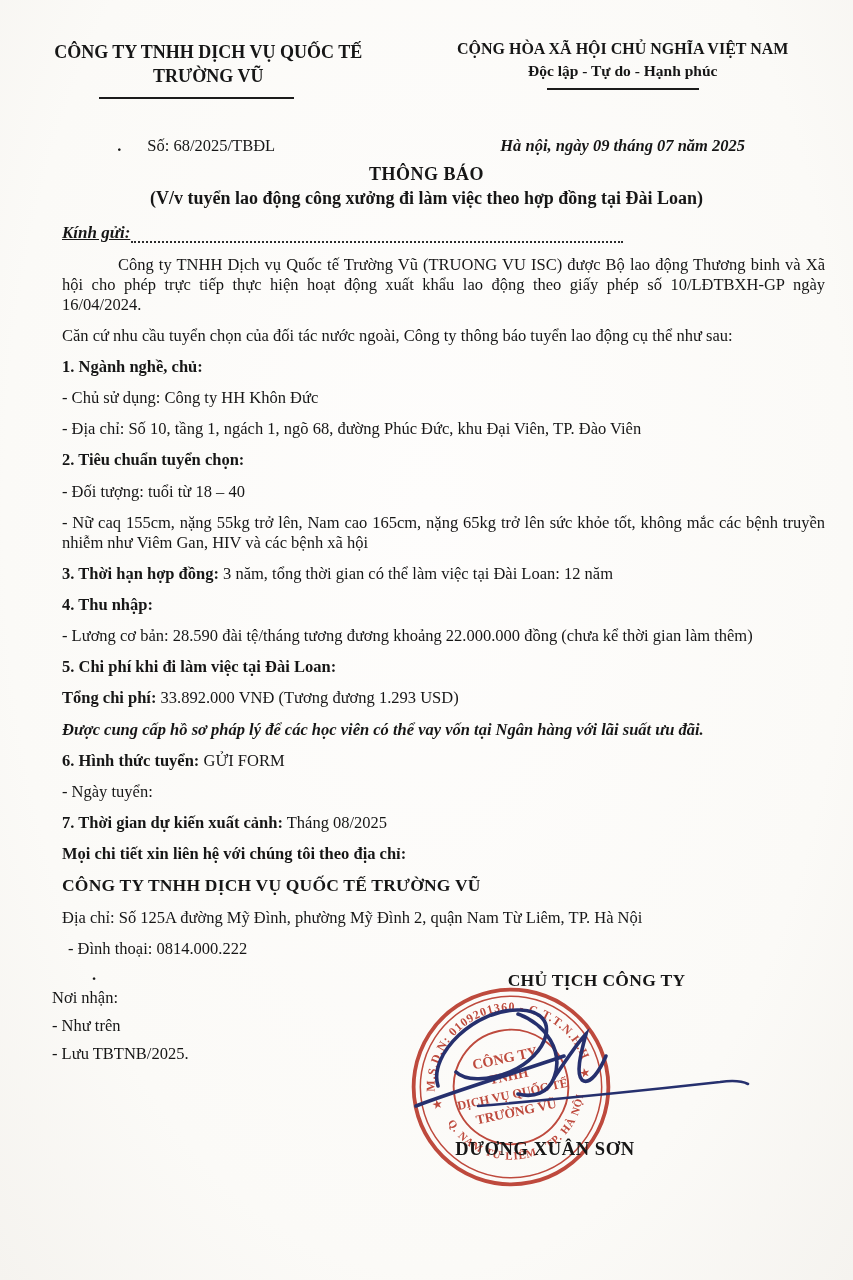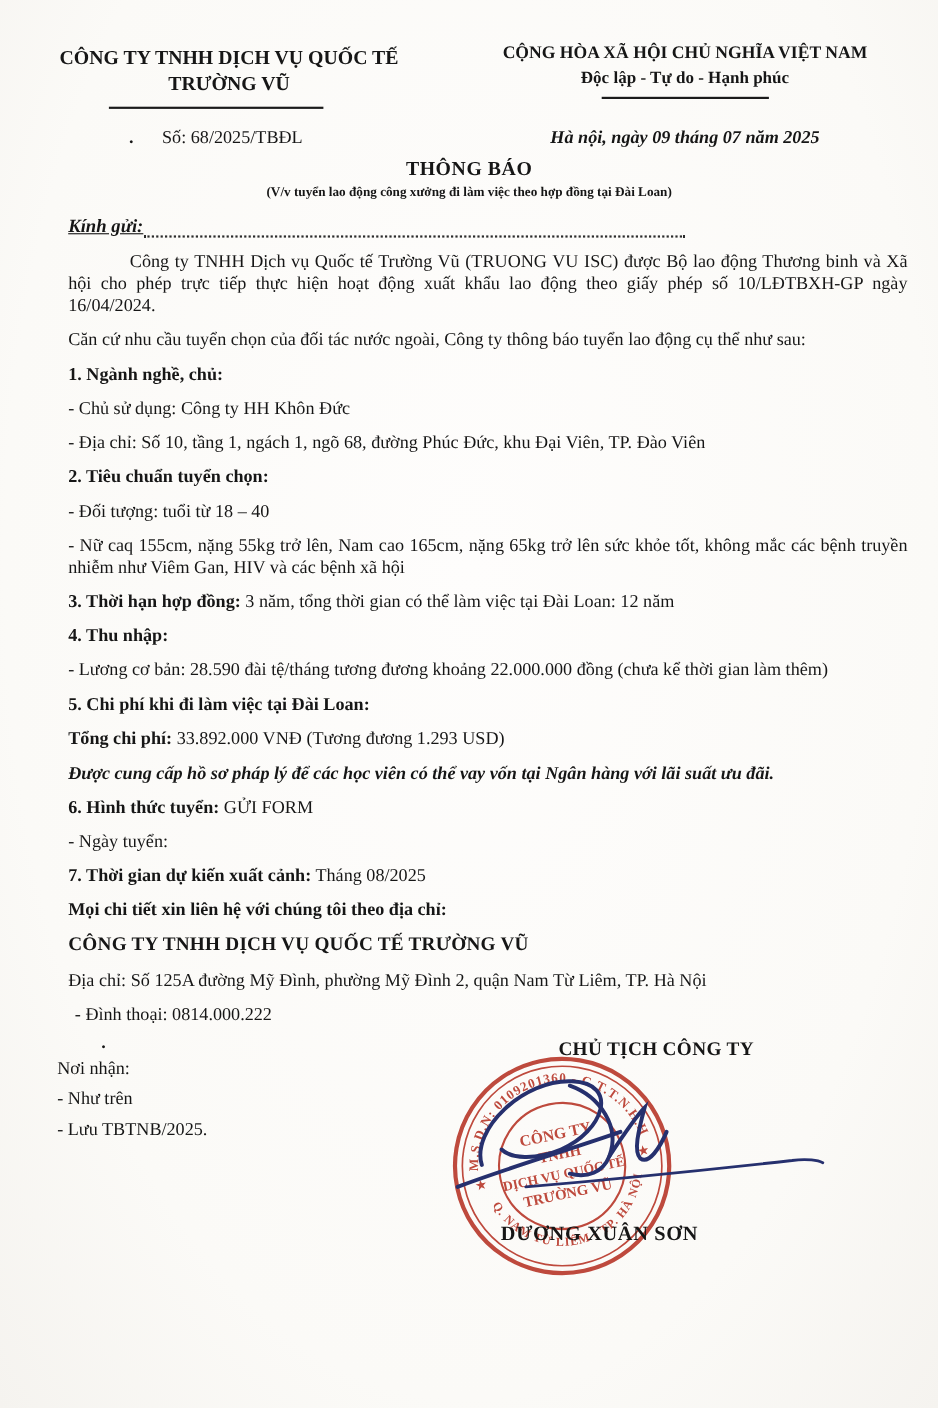--- a/index.html
+++ b/index.html
@@ -19,27 +19,27 @@
   
   .hdr{display:flex;}
   .hdr-left{width:46%;text-align:center;}
   .hdr-right{width:54%;text-align:center;}
   .hdr-company{font-weight:bold;font-size:18px;line-height:1.35;padding-left:24px;}
   .hdr-national1{font-weight:bold;font-size:16px;}
   .hdr-national2{font-weight:bold;font-size:15.5px;margin-top:4px;}
   .rule{height:2px;background:#1b1b1b;margin:8px auto 0;}
   .rule-left{width:195px;}
   .rule-right{width:152px;}
-  .subhdr{display:flex;margin-top:16px;}
+  .subhdr{display:flex;margin-top:37px;}
   .subhdr-left{width:46%;text-align:center;font-size:16.5px;}
   .subhdr-right{width:54%;text-align:center;font-size:16.5px;font-style:italic;font-weight:bold;}
   .dot-mark{font-weight:bold;margin-right:26px;}
   
   .doc-title{margin-top:8px;text-align:center;font-size:18px;font-weight:bold;letter-spacing:.5px;}
-  .doc-subtitle{margin-top:3px;text-align:center;font-size:12px;font-weight:bold;}
+  .doc-subtitle{margin-top:3px;text-align:center;font-size:18px;font-weight:bold;}
   
   .salute{display:flex;align-items:flex-end;margin:14px 30px 0 62px;}
   .salute-label{font-weight:bold;font-style:italic;font-size:17px;text-decoration:underline;}
   .salute-dots{width:492px;border-bottom:2.2px dotted #2b2b2b;height:15px;margin-left:1px;}
   
   .body-text{margin:12px 28px 0 62px;font-size:16.5px;}
   .bline{margin-bottom:11px;line-height:1.22;}
   .bline.indent{text-indent:56px;}
   .bline.justify{text-align:justify;}
   .bline.bi b{font-style:italic;}

